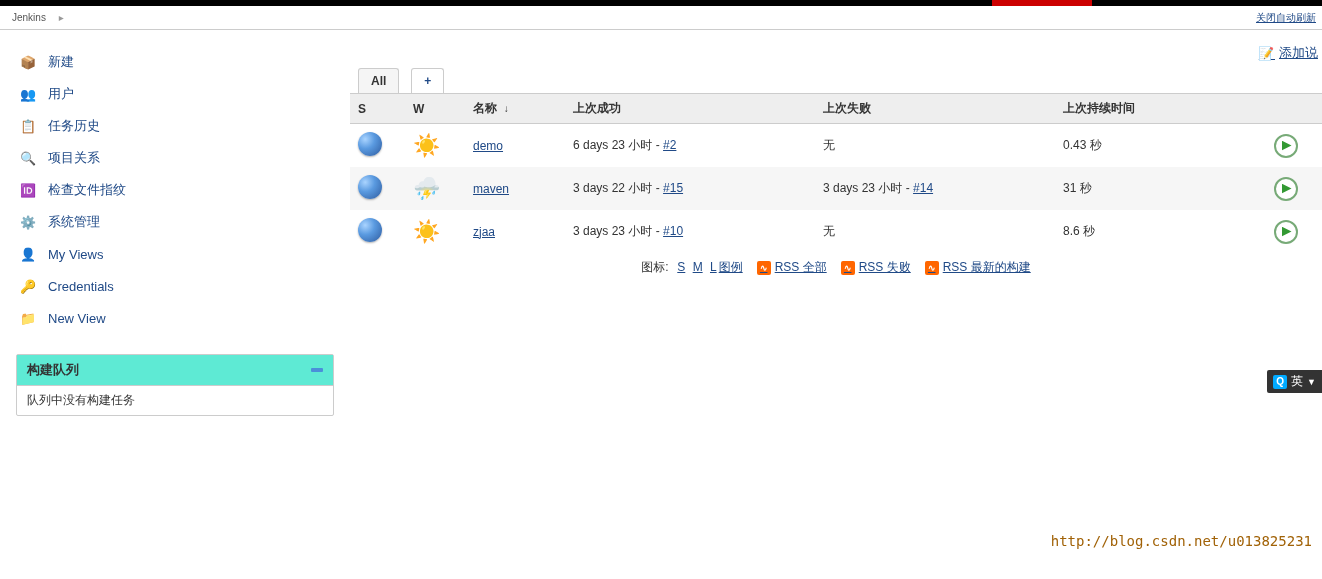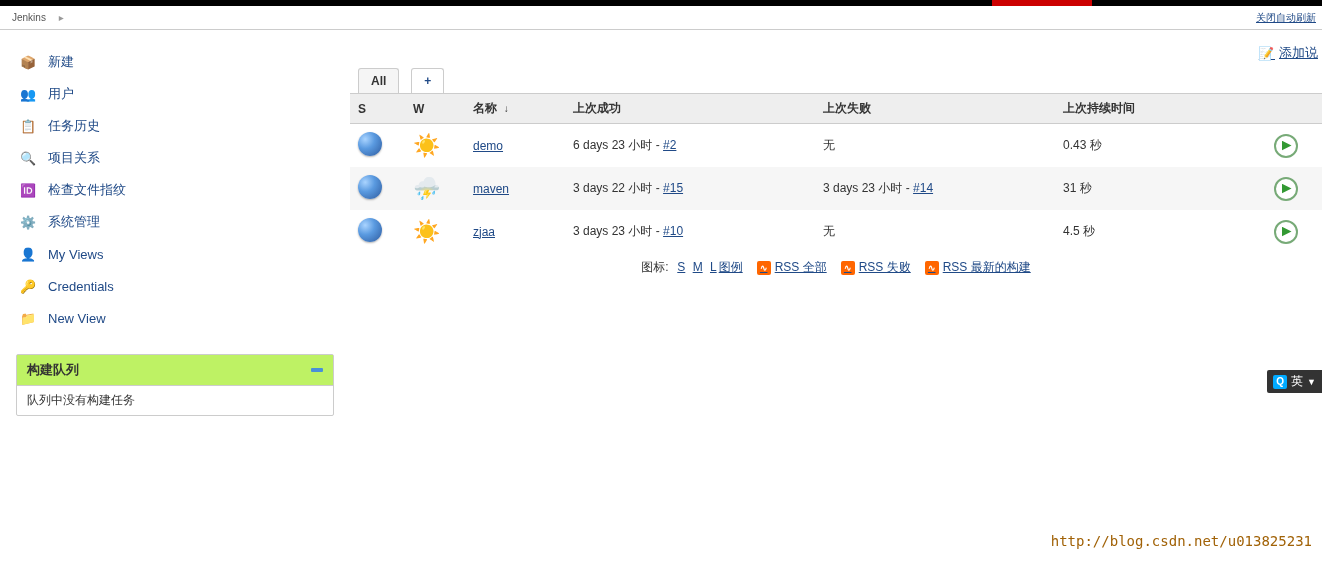--- a/index.html
+++ b/index.html
@@ -11,21 +11,21 @@
 .breadcrumb-bar .crumb{color:#555;padding:0 10px}
 .breadcrumb-bar .crumb-sep{color:#999}
 .breadcrumb-bar .auto-refresh{color:#204A87;padding-right:4px}
 .page{display:flex;align-items:flex-start}
 .sidebar{width:350px;padding:16px}
 .tasks{margin-bottom:20px}
 .task{display:flex;align-items:center;padding:6px 0}
 .task .icon{width:24px;height:20px;margin-right:8px;display:flex;align-items:center;justify-content:center}
 .task a{color:#204A87;text-decoration:none}
 .pane{border:1px solid #ccc;border-radius:2px;margin-bottom:20px}
-.pane-header{background:#bef264;border-bottom:1px solid #ccc;padding:6px 10px;font-weight:bold;display:flex;justify-content:space-between;align-items:center}
+.pane-header{background:#5eead4;border-bottom:1px solid #ccc;padding:6px 10px;font-weight:bold;display:flex;justify-content:space-between;align-items:center}
 .pane-header a{color:#204A87}
 .pane-body{padding:6px 10px;font-size:12px}
 .exec-row{padding:3px 0;font-size:12px}
 .collapse-icon{width:12px;height:4px;background:#4a90d9;border-radius:1px;display:inline-block}
 .main{flex:1;padding:14px 0 0 0}
 .main-top{display:flex;justify-content:flex-end;padding-right:4px;margin-bottom:6px}
 .add-desc{display:flex;align-items:center;gap:4px}
 .tabbar{display:flex;align-items:flex-end;margin-left:8px}
 .tab{border:1px solid #ccc;border-bottom:none;padding:5px 12px;background:#fff;margin-right:12px;border-radius:3px 3px 0 0;font-size:12px;cursor:pointer}
 .tab.active{font-weight:bold;background:#f5f5f5}
@@ -166,21 +166,21 @@
             <td>3 days 23 小时 - <a>#14</a></td>
             <td>31 秒</td>
             <td><span class="build-btn"></span></td>
           </tr>
           <tr>
             <td class="center"><span class="status-ball"></span></td>
             <td class="center"><span class="weather-sun">☀️</span></td>
             <td><a>zjaa</a></td>
             <td>3 days 23 小时 - <a>#10</a></td>
             <td>无</td>
-            <td>4.5 秒</td>
+            <td>8.6 秒</td>
             <td><span class="build-btn"></span></td>
           </tr>
         </tbody>
     </table>
 
     <div class="footer-row">
       <div class="icon-size">
         <span>图标:</span>&nbsp;
         <a>S</a>
         <a>M</a>

